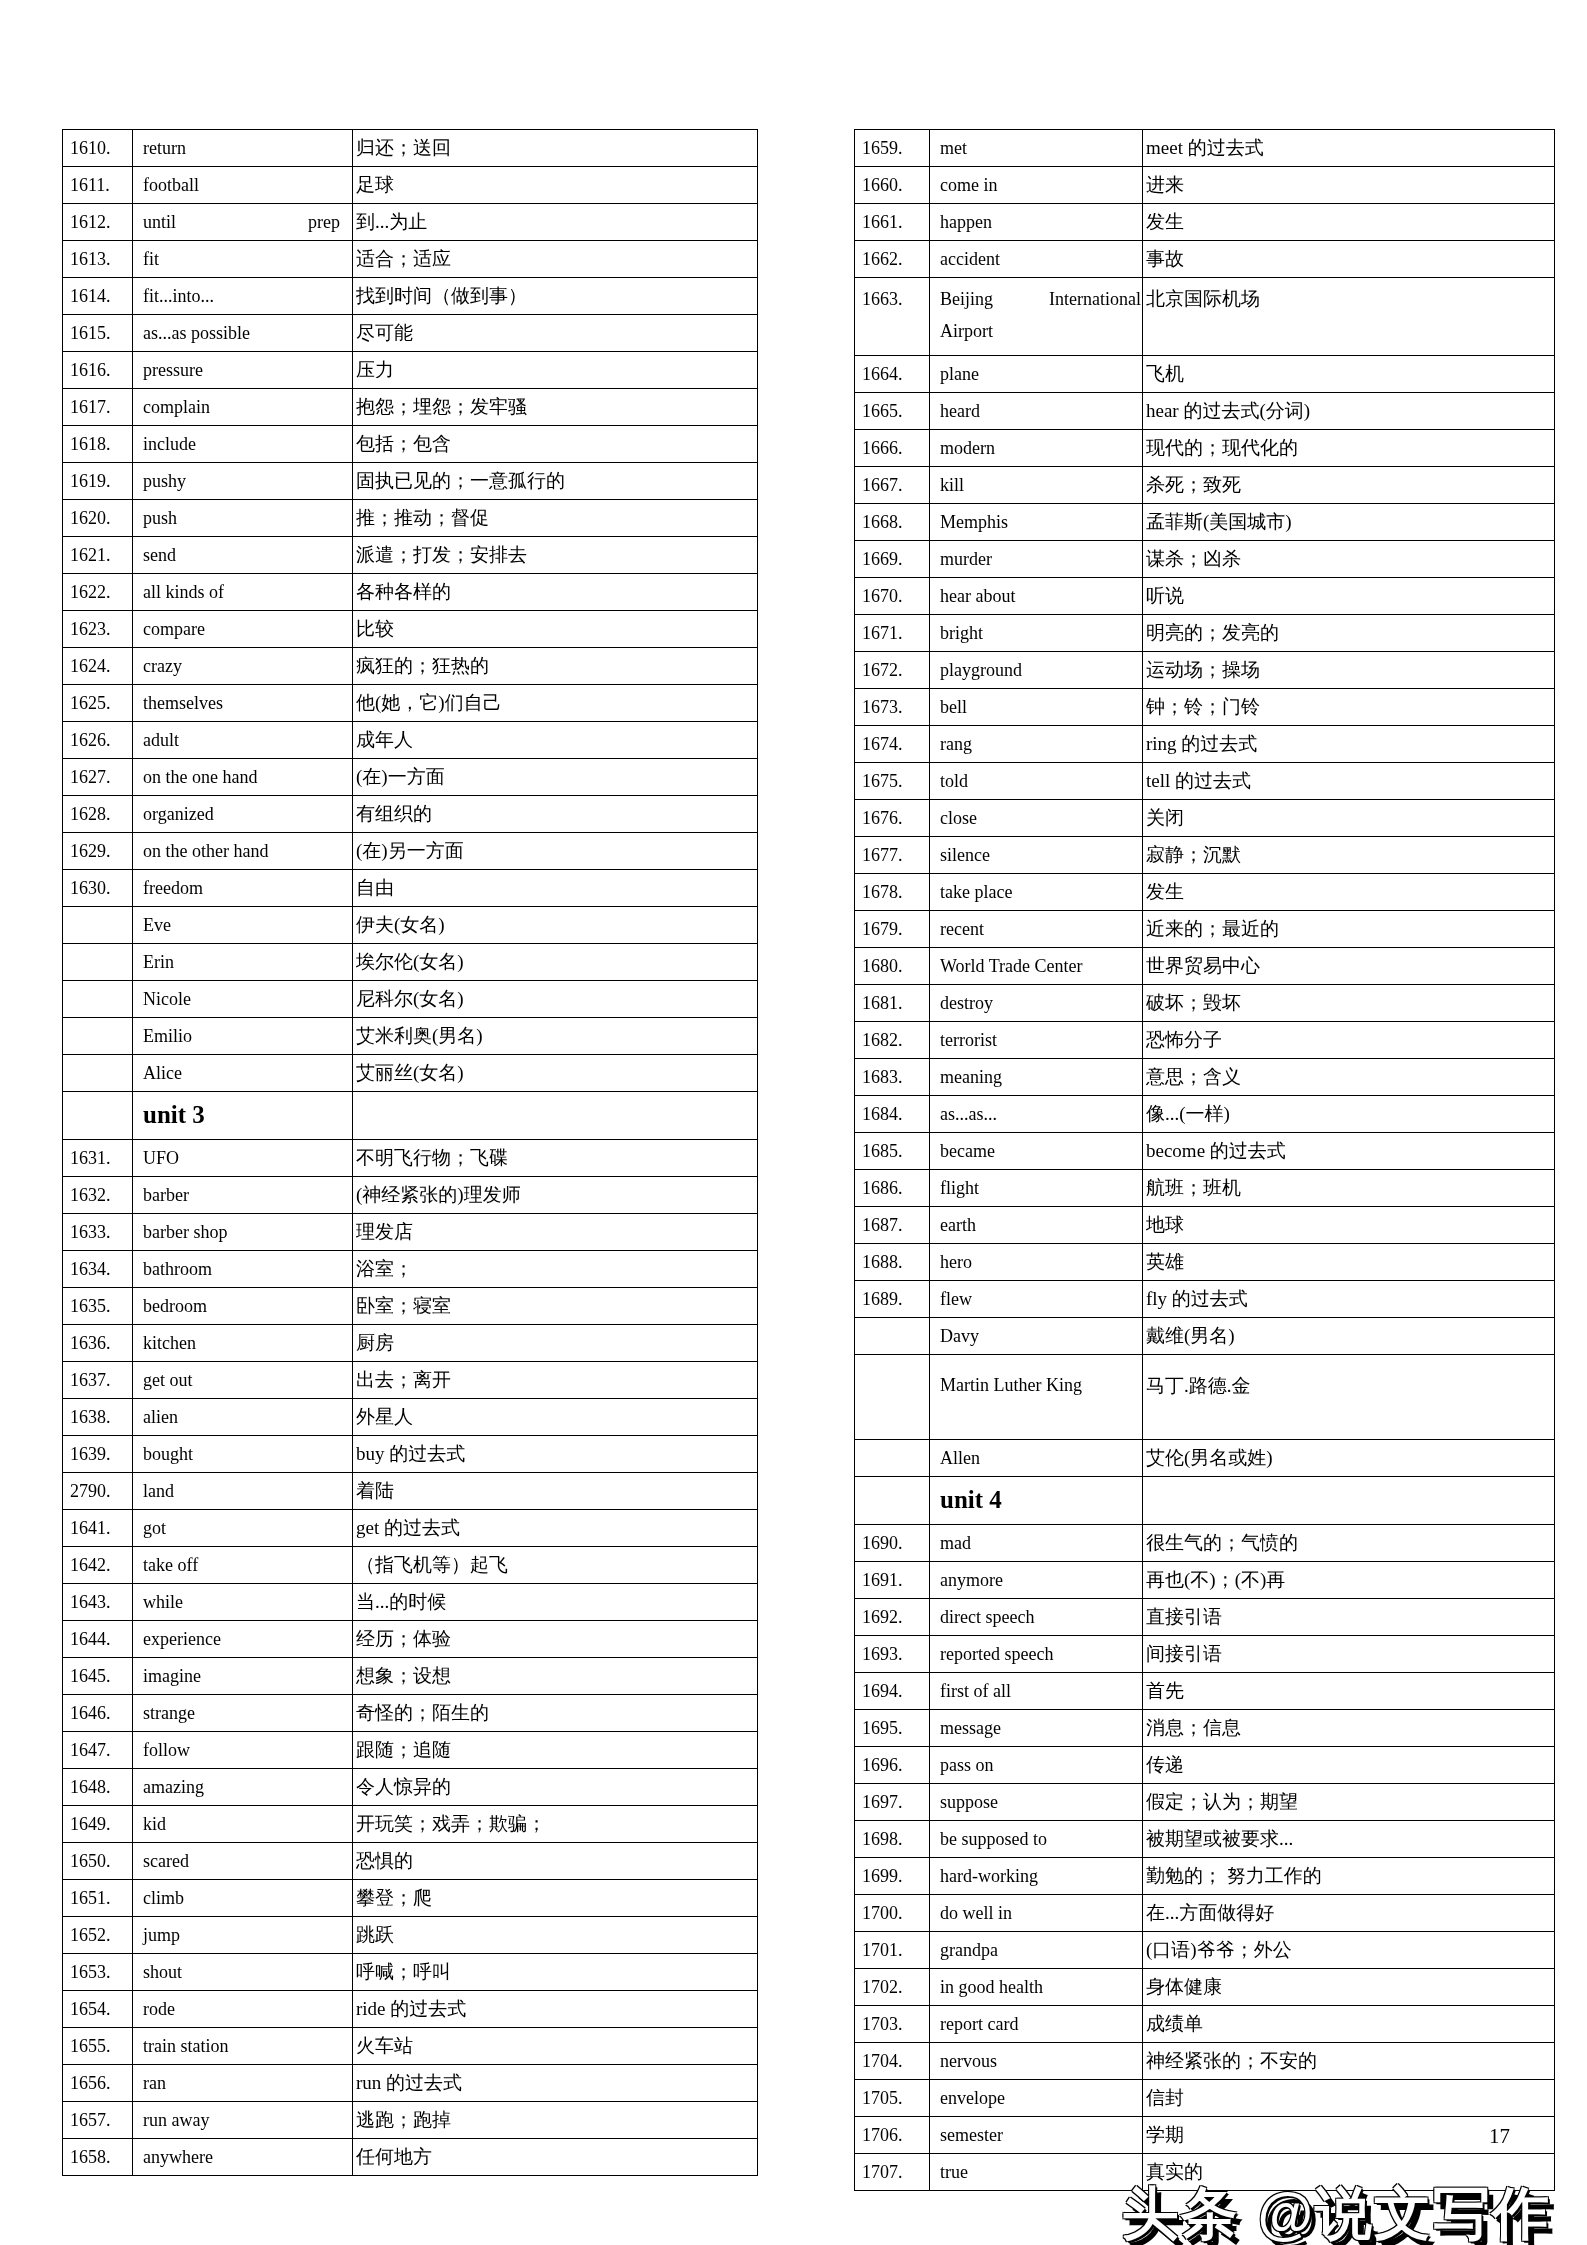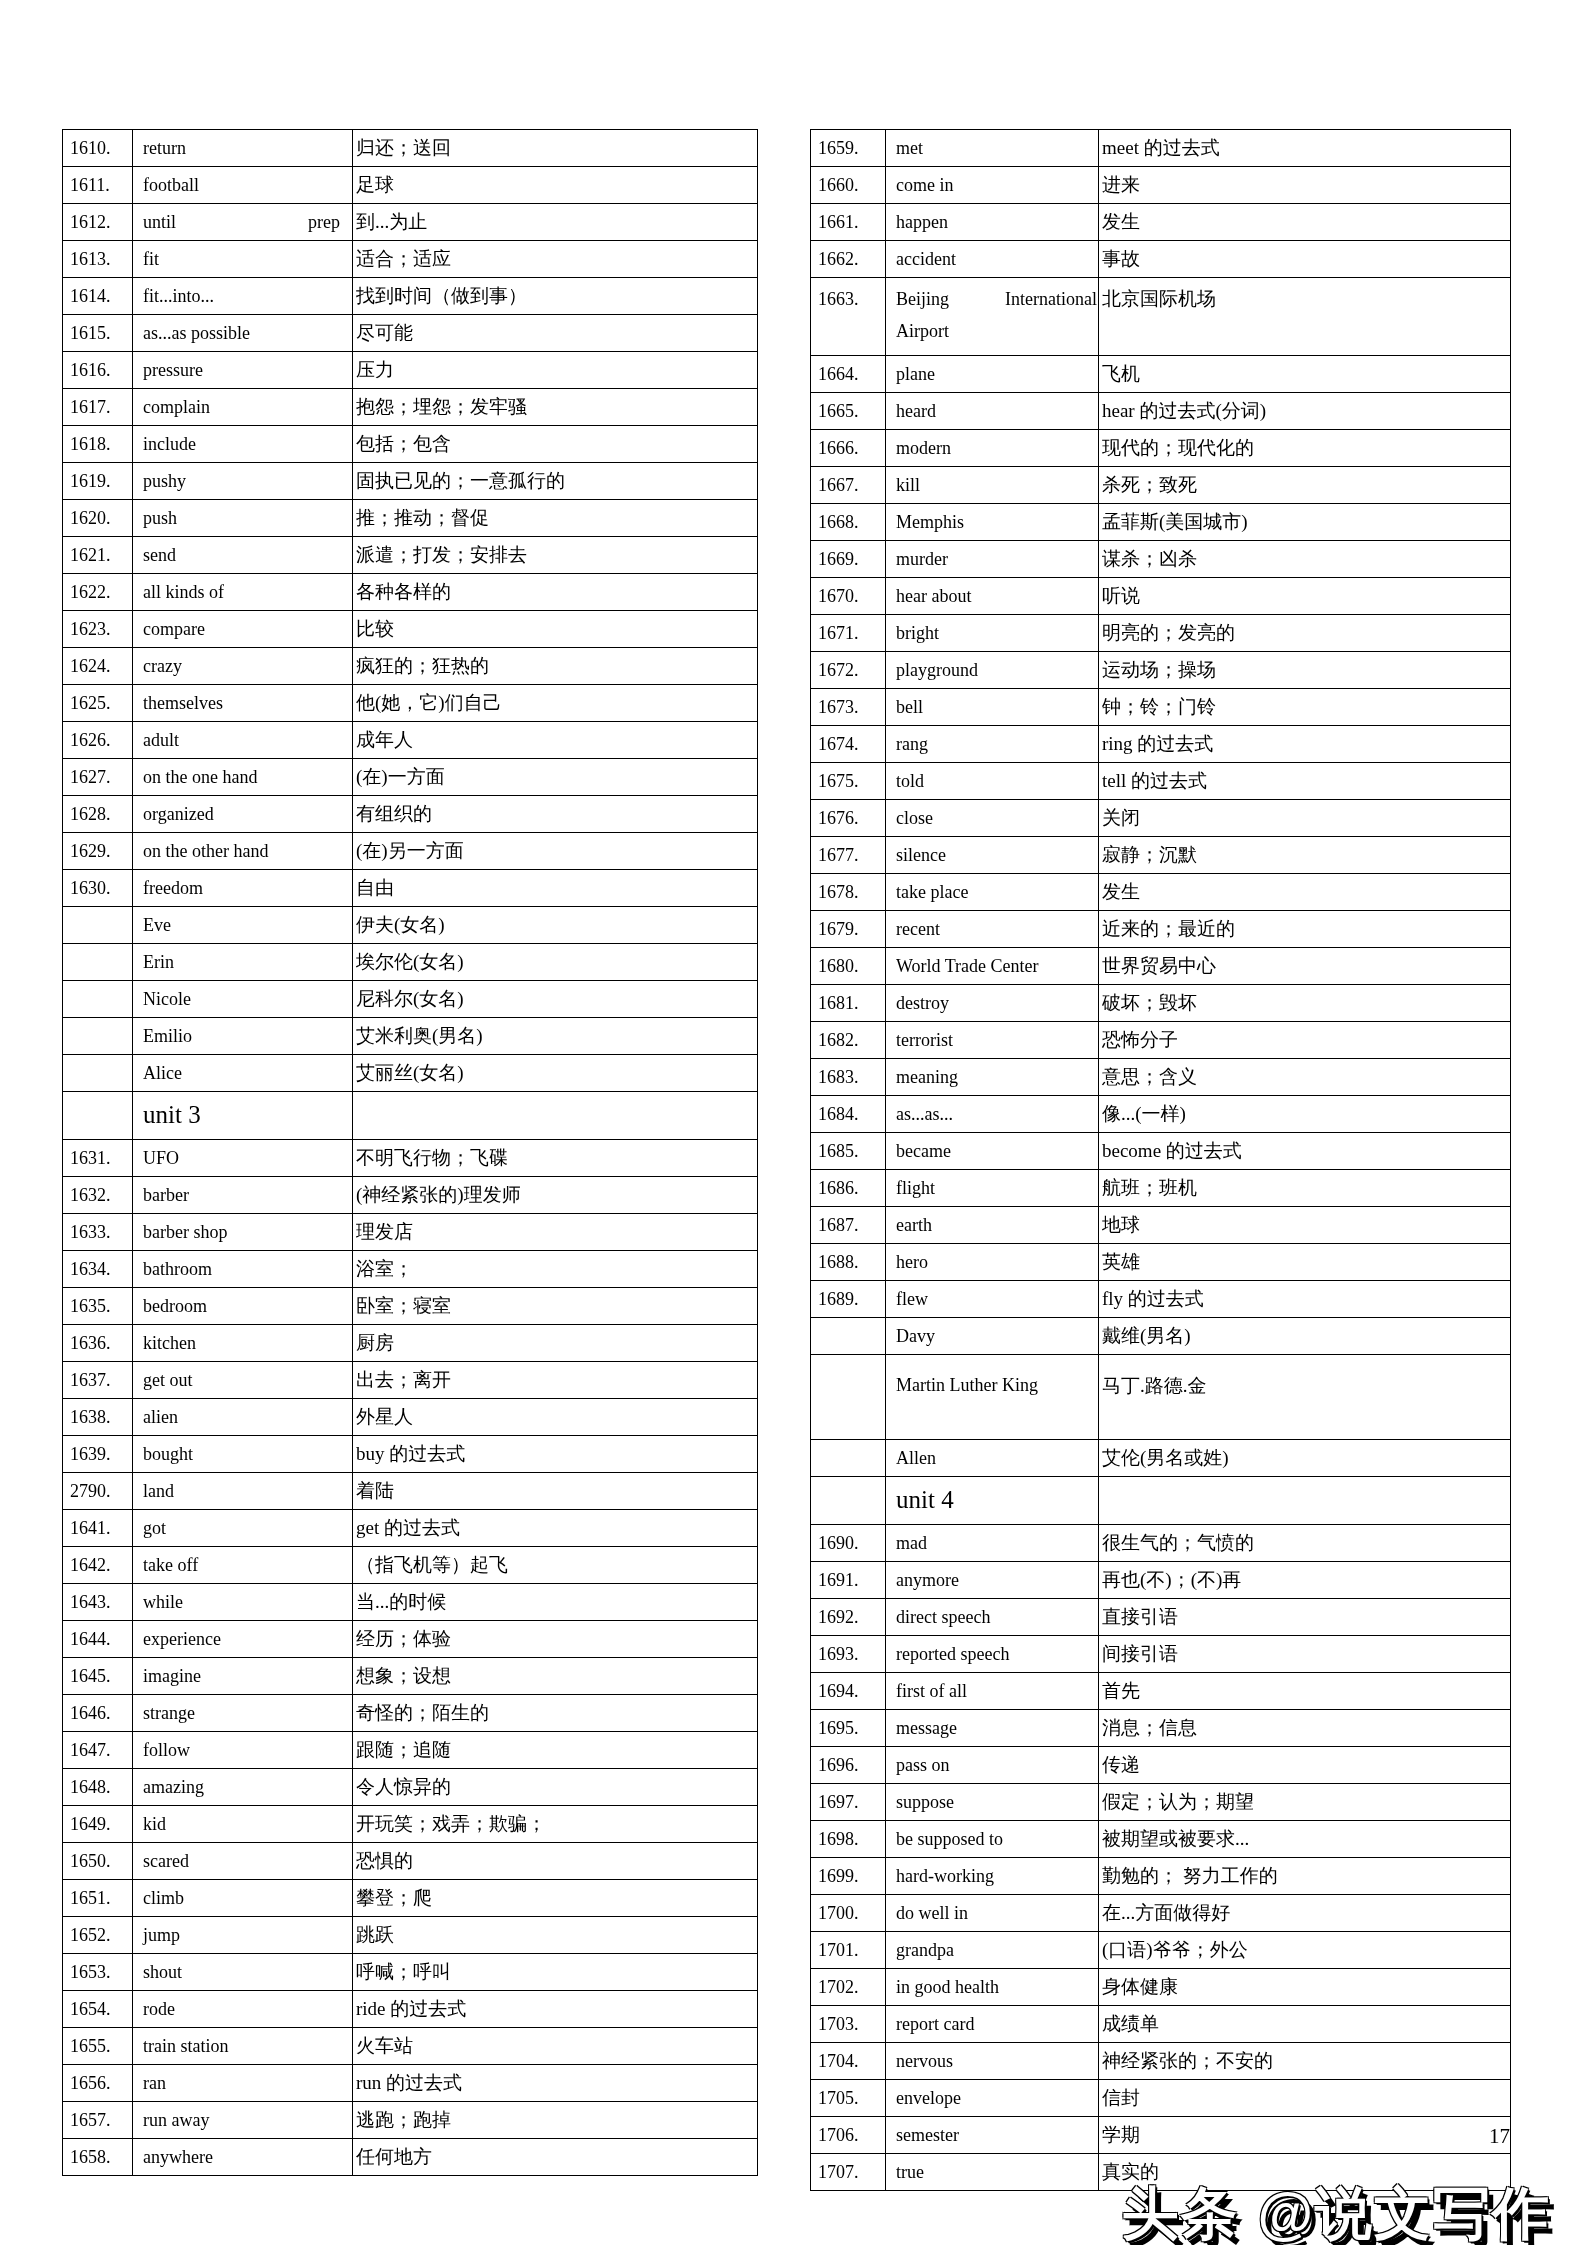--- a/index.html
+++ b/index.html
@@ -13,21 +13,21 @@
   }
   .page{position:relative;width:1587px;height:2245px;margin-top:16px;}
 
   table.vocab{
     position:absolute;
     border-collapse:collapse;
     table-layout:fixed;
     top:113px;
   }
   table.vocab-left{left:62px;width:695px;}
-  table.vocab-right{left:810px;width:700px;border-radius:9px;}
+  table.vocab-right{left:854px;width:700px;border-radius:9px;}
 
   col.col-num-l{width:70px;}
   col.col-word-l{width:220px;}
   col.col-mean-l{width:405px;}
   col.col-num-r{width:75px;}
   col.col-word-r{width:213px;}
   col.col-mean-r{width:412px;}
 
   td{
     border:1px solid #000;
@@ -36,21 +36,21 @@
     vertical-align:middle;
     overflow:hidden;
     font-size:18px;
     line-height:1.15;
   }
   td.c-num{padding-left:7px;}
   td.c-word{padding-left:10px;}
   td.c-mean{padding-left:3px;font-size:19px;}
 
   tr.unit td{height:47px;}
-  tr.unit td.c-word{font-weight:normal;font-size:25px;}
+  tr.unit td.c-word{font-weight:bold;font-size:25px;}
 
   tr.double td{height:72px;vertical-align:top;padding-top:5px;line-height:32px;}
   tr.double td.c-word{text-align:justify;padding-right:1px;}
 
   tr.tall td{height:64px;vertical-align:top;padding-top:20px;}
 
   .w2{float:right;margin-right:12px;}
 
   .page-number{
     position:absolute;

